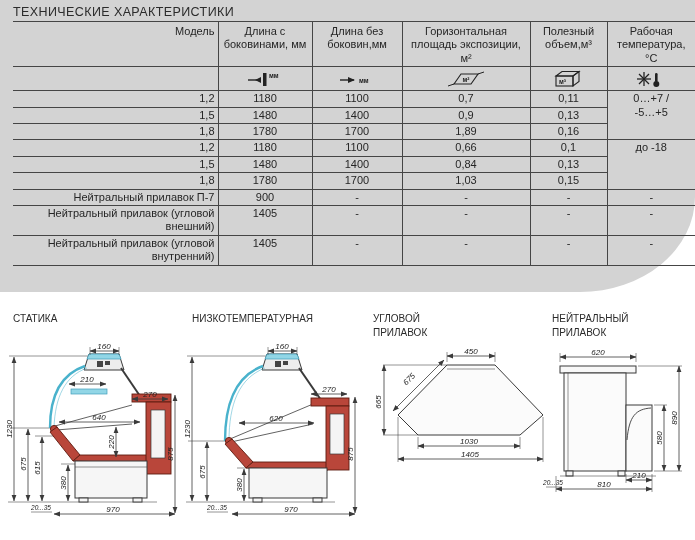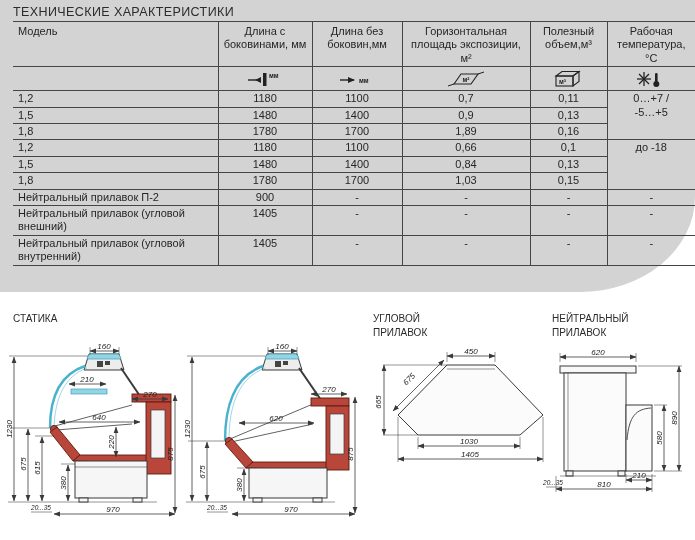--- a/index.html
+++ b/index.html
@@ -17,21 +17,21 @@
   }
   table.spec {
     position:absolute; left:13px; top:21px; width:682px;
     border-collapse:collapse; table-layout:fixed;
   }
   table.spec th, table.spec td {
     border:1px solid #454545; font-size:11px; color:#262626;
     text-align:center; vertical-align:top; padding:1px 3px; line-height:1.22;
   }
   table.spec th { font-weight:normal; padding-top:3px; }
-  table.spec th:first-child, table.spec td:first-child { border-left:none; text-align:left; padding-left:5px;margin-left:48px; }
+  table.spec th:first-child, table.spec td:first-child { border-left:none; text-align:right; padding-left:5px;margin-left:48px; }
   table.spec th:last-child, table.spec td:last-child { border-right:none; }
   tr.icon-row td { height:24px; vertical-align:middle; padding:1px 0; }
   tbody.data td { height:16px; }
   td.temp-cell { white-space:pre-line; vertical-align:top; padding-top:2px;margin-left:22px; }
   .fig-label { position:absolute; top:312px; font-size:10px; color:#2a2a2a; line-height:1.35; }
   svg .dim  { stroke:#3a3a3a; stroke-width:.8; fill:none; }
   svg .ext  { stroke:#3a3a3a; stroke-width:.55; fill:none; }
   svg .shape{ stroke:#3a3a3a; stroke-width:1; fill:#f6f6f6; }
   svg .red  { fill:#b9463a; stroke:#5e1b10; stroke-width:.9; }
   svg .cyan { fill:#92d6e6; stroke:#3f9fba; stroke-width:.7; }
@@ -155,21 +155,21 @@
         <td>0,13</td>
       </tr>
       <tr>
         <td>1,8</td>
         <td>1780</td>
         <td>1700</td>
         <td>1,03</td>
         <td>0,15</td>
       </tr>
       <tr>
-        <td>Нейтральный прилавок П-2</td>
+        <td>Нейтральный прилавок П-7</td>
         <td>900</td>
         <td>-</td>
         <td>-</td>
         <td>-</td>
         <td>-</td>
       </tr>
       <tr>
         <td>Нейтральный прилавок (угловой внешний)</td>
         <td>1405</td>
         <td>-</td>
@@ -182,20 +182,21 @@
         <td>1405</td>
         <td>-</td>
         <td>-</td>
         <td>-</td>
         <td>-</td>
       </tr>
     </tbody>
   </table>
 
   <div class="fig-label" style="left:13px">СТАТИКА</div>
+  <div class="fig-label" style="left:192px">НИЗКОТЕМПЕРАТУРНАЯ</div>
   <div class="fig-label" style="left:373px">
     <div>УГЛОВОЙ</div>
     <div>ПРИЛАВОК</div>
   </div>
   <div class="fig-label" style="left:552px">
     <div>НЕЙТРАЛЬНЫЙ</div>
     <div>ПРИЛАВОК</div>
   </div>
 
   <svg class="figsvg" style="left:5px; top:344px" width="175" height="192" viewBox="0 0 175 192">

